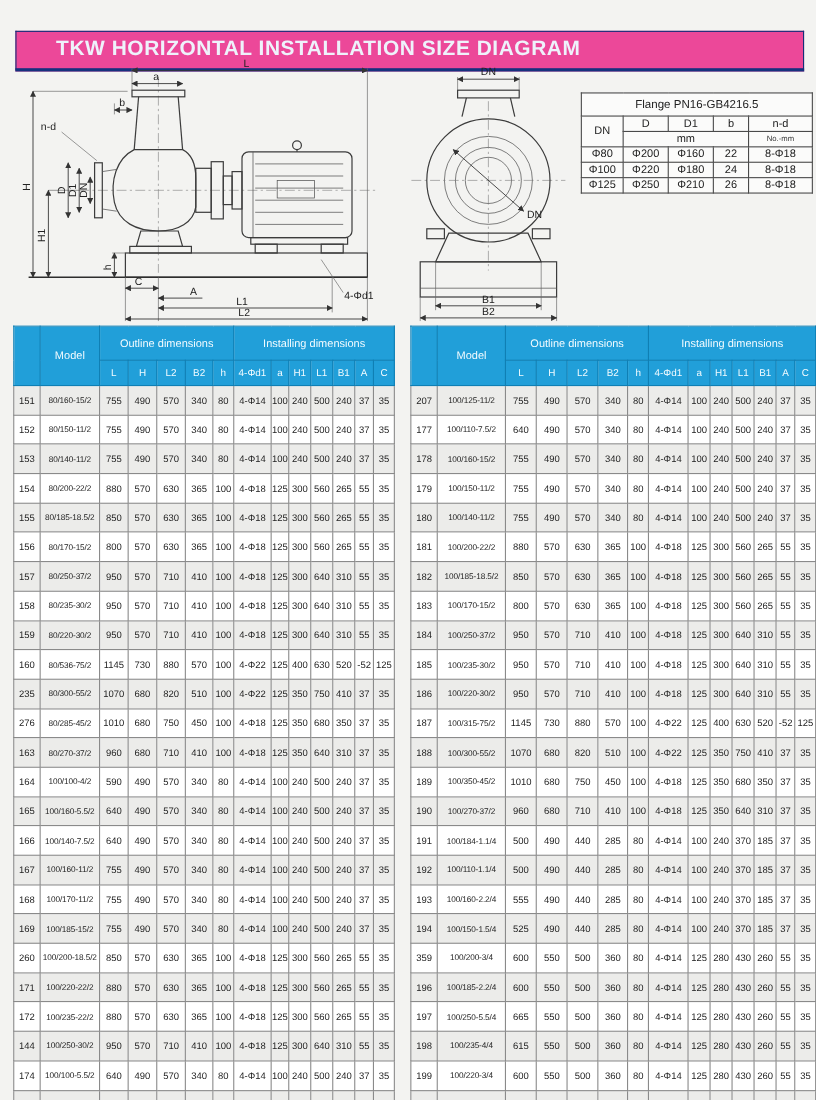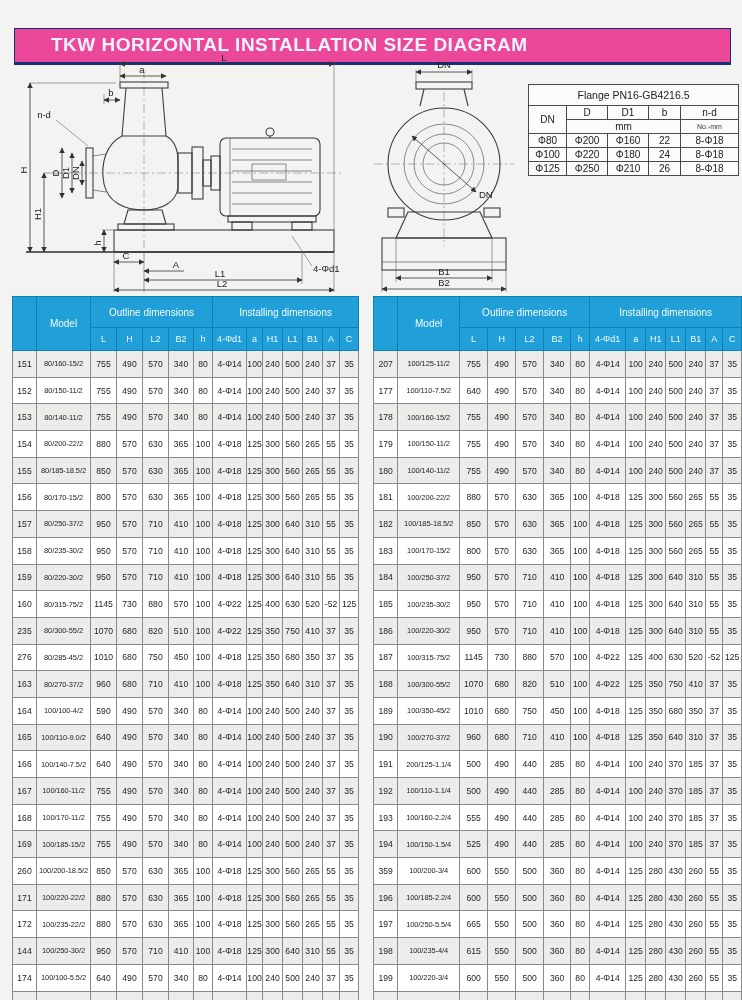--- a/index.html
+++ b/index.html
@@ -427,21 +427,21 @@
             <td>4-Φ18</td>
             <td>125</td>
             <td>300</td>
             <td>640</td>
             <td>310</td>
             <td>55</td>
             <td>35</td>
           </tr>
           <tr>
             <td>160</td>
-            <td>80/315-75/2</td>
+            <td>80/536-75/2</td>
             <td>1145</td>
             <td>730</td>
             <td>880</td>
             <td>570</td>
             <td>100</td>
             <td>4-Φ22</td>
             <td>125</td>
             <td>400</td>
             <td>630</td>
             <td>520</td>
@@ -507,21 +507,21 @@
             <td>4-Φ14</td>
             <td>100</td>
             <td>240</td>
             <td>500</td>
             <td>240</td>
             <td>37</td>
             <td>35</td>
           </tr>
           <tr>
             <td>165</td>
-            <td>100/110-9.0/2</td>
+            <td>100/160-5.5/2</td>
             <td>640</td>
             <td>490</td>
             <td>570</td>
             <td>340</td>
             <td>80</td>
             <td>4-Φ14</td>
             <td>100</td>
             <td>240</td>
             <td>500</td>
             <td>240</td>
@@ -966,21 +966,21 @@
             <td>4-Φ18</td>
             <td>125</td>
             <td>350</td>
             <td>640</td>
             <td>310</td>
             <td>37</td>
             <td>35</td>
           </tr>
           <tr>
             <td>191</td>
-            <td>200/125-1.1/4</td>
+            <td>100/184-1.1/4</td>
             <td>500</td>
             <td>490</td>
             <td>440</td>
             <td>285</td>
             <td>80</td>
             <td>4-Φ14</td>
             <td>100</td>
             <td>240</td>
             <td>370</td>
             <td>185</td>

